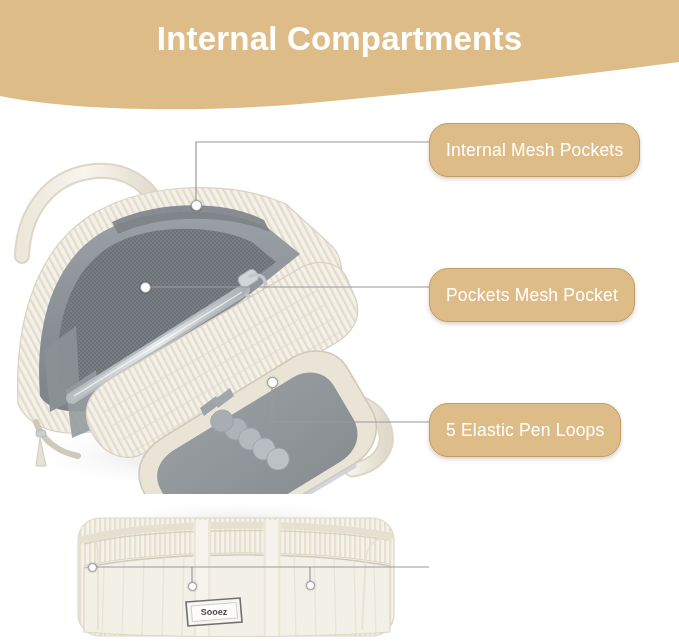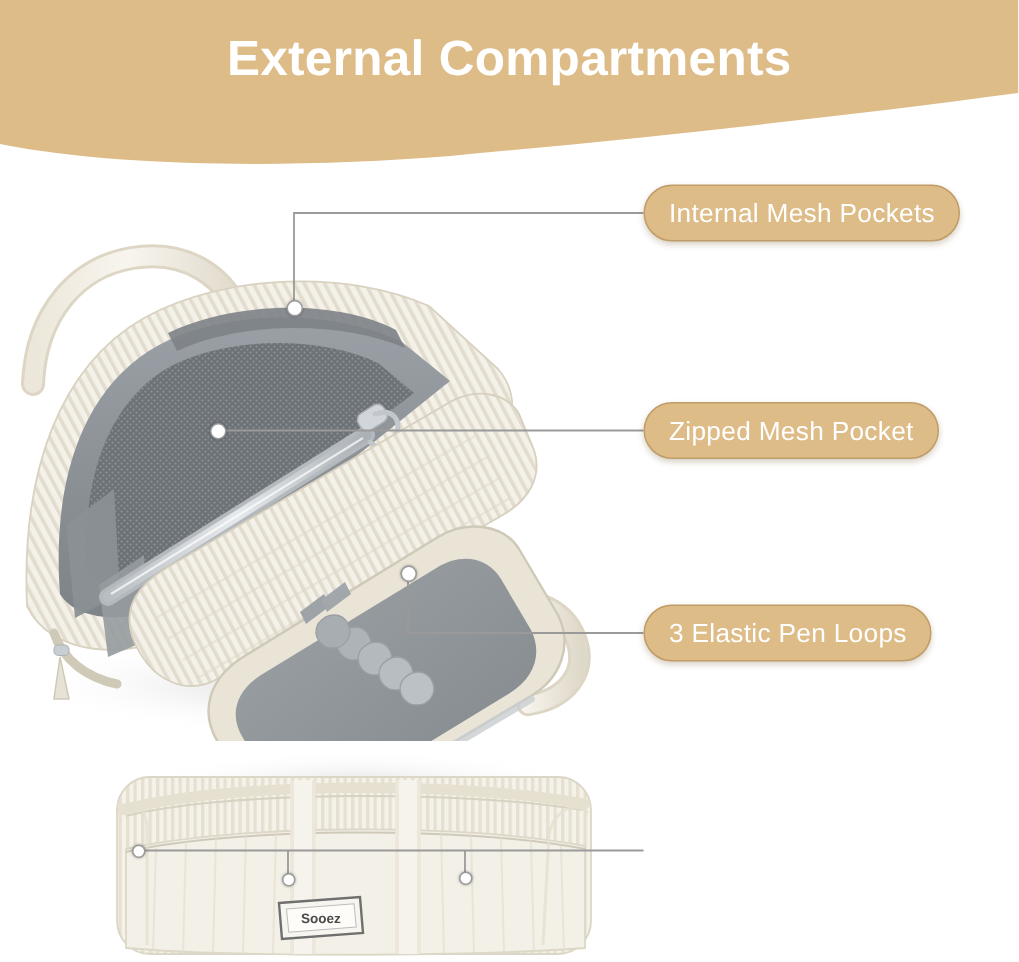--- a/index.html
+++ b/index.html
@@ -25,21 +25,21 @@
 
   
   .photo-main { position:absolute; left:0; top:104px; width:410px; height:390px; }
   .photo-bottom { position:absolute; left:44px; top:498px; width:390px; height:143px; }
   .photo-main svg, .photo-bottom svg { display:block; width:100%; height:100%; }
 
   
   .pill {
     position:absolute;
     display:flex; align-items:center; justify-content:center;
-    height:38px;
+    height:54px;
     background:#ddbc88;
     border:1px solid #c09d68;
     border-radius:19px;
     color:#ffffff;
     font-size:17.5px;
     letter-spacing:.2px;
     white-space:nowrap;
     padding:0 16px;
     box-shadow:0 2px 4px rgba(120,95,55,.30);
     font-family:"Liberation Sans", sans-serif;
@@ -66,21 +66,21 @@
 </style>
 </head>
 <body>
 
 <div id="page">
 
   <div class="banner">
     <svg viewBox="0 0 679 112" preserveAspectRatio="none" aria-hidden="true">
       <path d="M0,0 L679,0 L679,62 C560,78 430,92 300,104 C200,112 80,112 0,96 Z" fill="#ddbc88"></path>
     </svg>
-    <div class="banner-title">External Compartments</div>
+    <div class="banner-title">Internal Compartments</div>
   </div>
 
   <div class="photo-main">
     <svg viewBox="0 0 410 390" aria-hidden="true">
       <defs>
         <linearGradient id="cordCream" x1="0" y1="0" x2="0" y2="1">
           <stop offset="0%" stop-color="#f7f4ec"></stop>
           <stop offset="55%" stop-color="#efeade"></stop>
           <stop offset="100%" stop-color="#ded8c8"></stop>
         </linearGradient>
@@ -270,16 +270,16 @@
   </div>
 
   <div class="dot" style="left:191px; top:200px;"></div>
   <div class="dot" style="left:140px; top:282px;"></div>
   <div class="dot" style="left:267px; top:377px;"></div>
   <div class="dot sm" style="left:88px; top:563px;"></div>
   <div class="dot sm" style="left:188px; top:582px;"></div>
   <div class="dot sm" style="left:306px; top:581px;"></div>
 
   <div class="pill" id="pill-0">Internal  Mesh Pockets</div>
-  <div class="pill" id="pill-1">Zipped Mesh Pocket</div>
-  <div class="pill" id="pill-2">3 Elastic Pen Loops</div>
+  <div class="pill" id="pill-1">Pockets Mesh Pocket</div>
+  <div class="pill" id="pill-2">5 Elastic Pen Loops</div>
 
 </div>
 
 </body></html>

